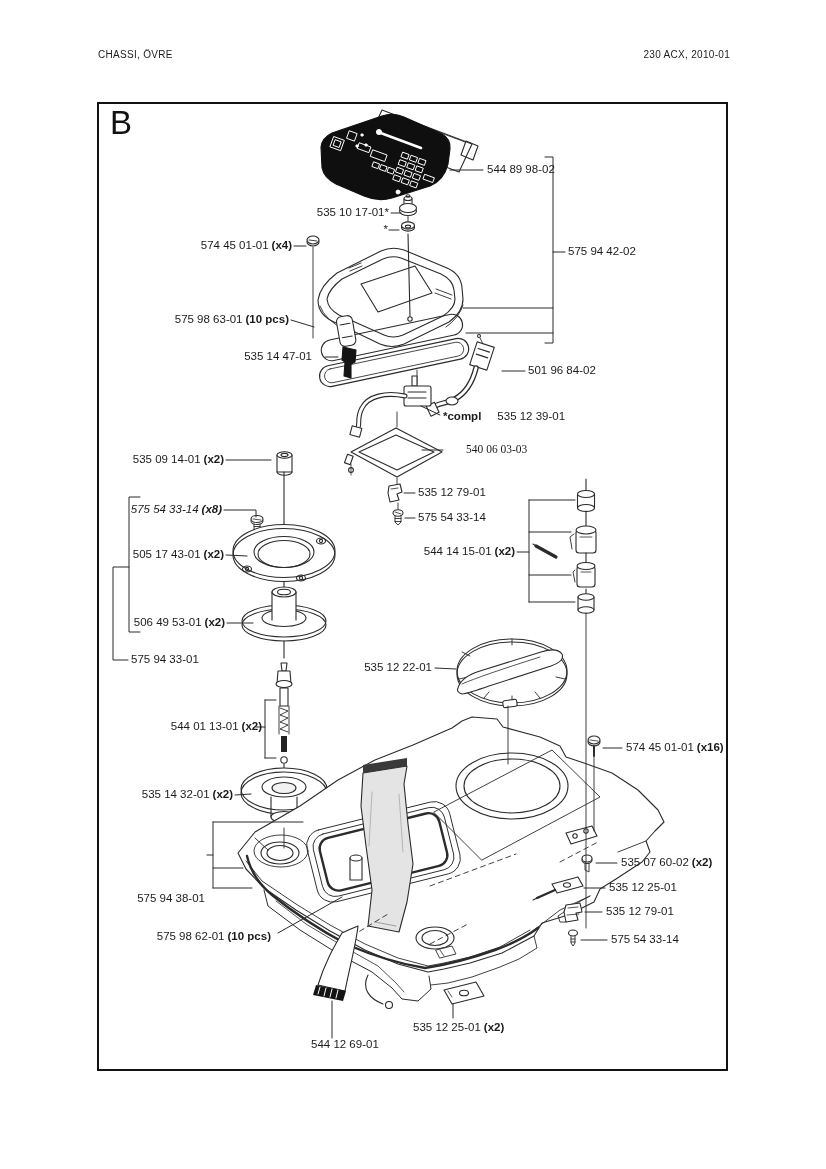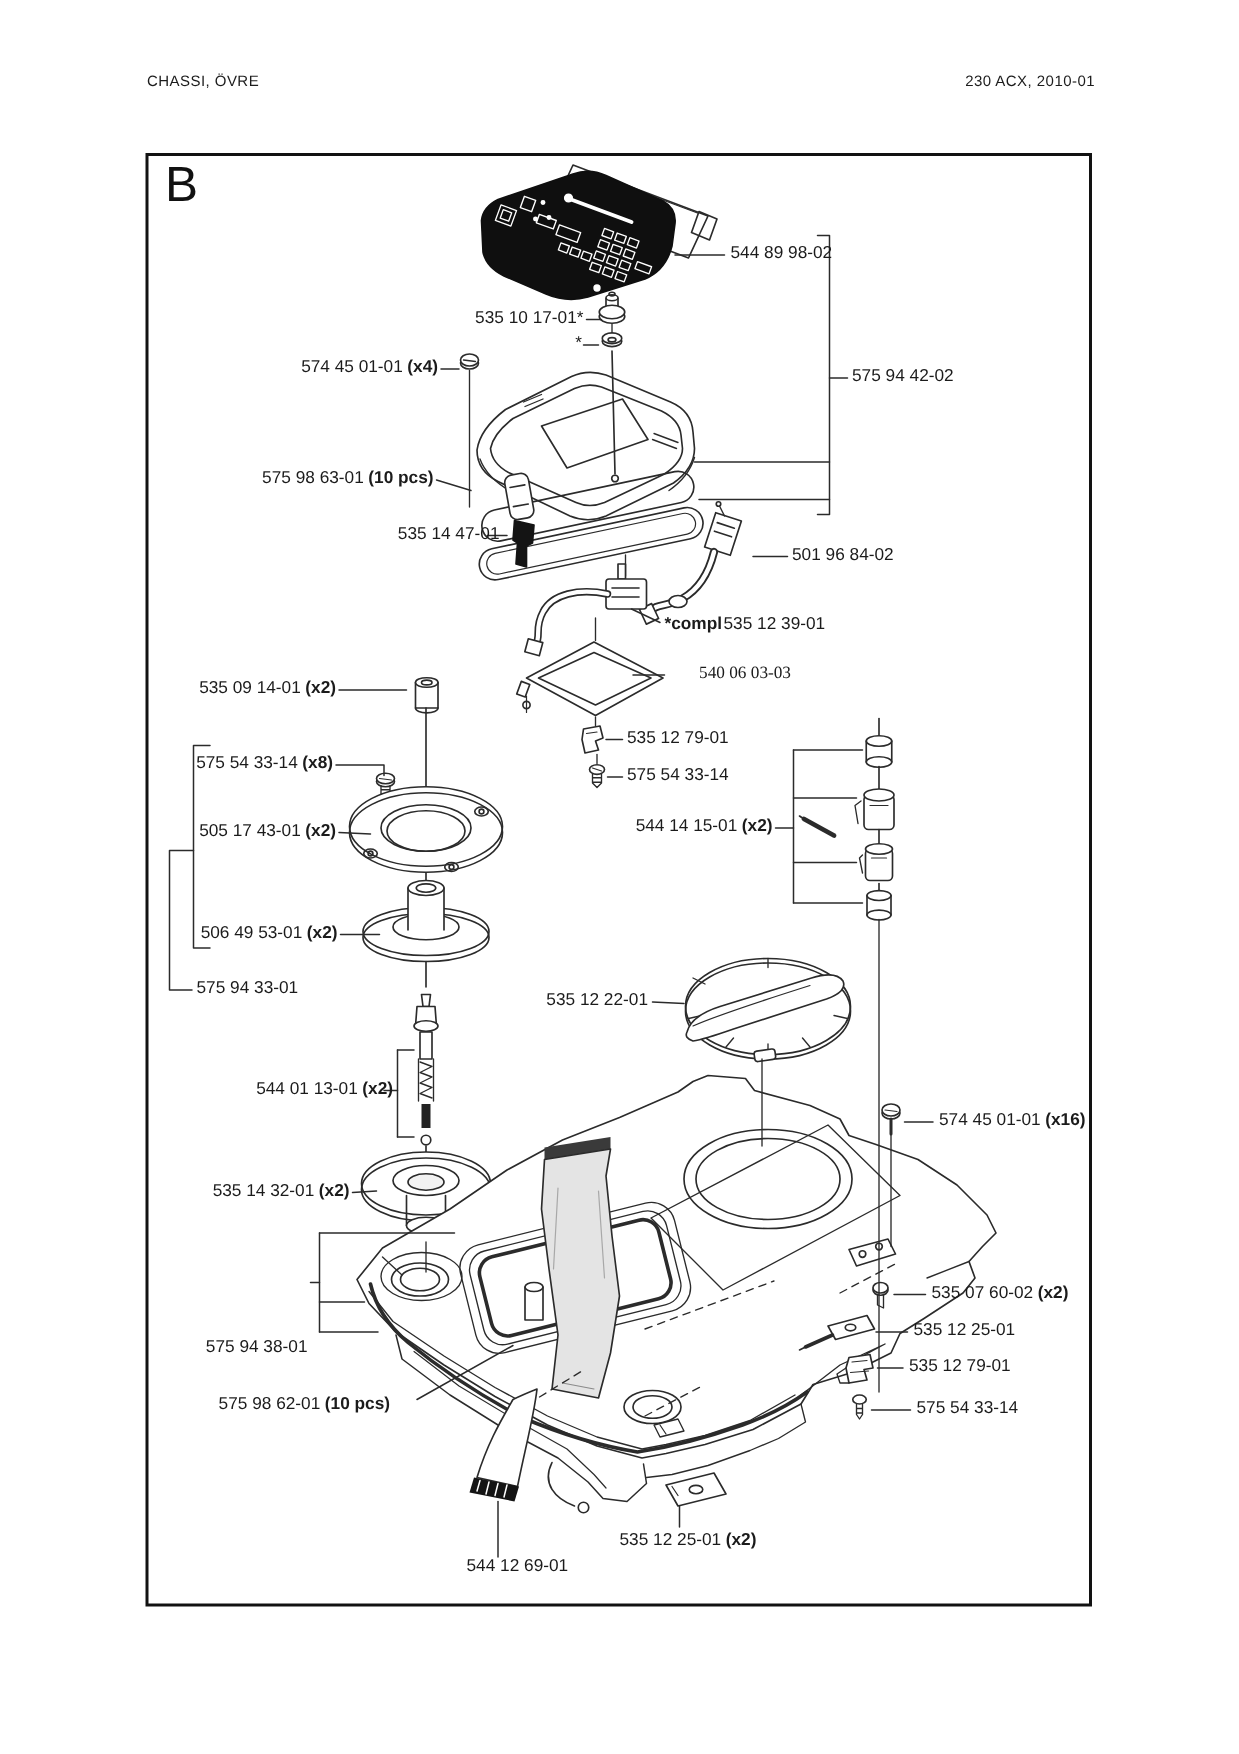--- a/index.html
+++ b/index.html
@@ -8,21 +8,21 @@
   .hdr-left{left:98px;}
   .hdr-right{right:96px;}
   .frame{position:absolute;left:97px;top:102px;width:631px;height:969px;border:2.5px solid #121212;box-sizing:border-box;background:#fff;}
   .fig-letter{position:absolute;left:110px;top:104px;font-size:33px;color:#111;}
   svg.art{position:absolute;left:0;top:0;}
   #labels{position:absolute;left:0;top:0;width:826px;height:893px;pointer-events:none;}
   .lbl{position:absolute;transform:translateY(-50%);font-size:11.5px;line-height:1;white-space:nowrap;color:#1b1b1b;}
   .lbl.r{transform:translate(-100%,-50%);padding-left:17px;}
   .lbl .b{font-weight:700;}
   .lbl .b:not(.pre){margin-left:3px;}
-  .lbl .pre{margin-right:1px;}
+  .lbl .pre{margin-right:16px;}
 </style>
 </head>
 <body>
 
 <div class="hdr hdr-left">CHASSI, ÖVRE</div>
 <div class="hdr hdr-right">230 ACX, 2010-01</div>
 <div class="frame"></div>
 <div class="fig-letter">B</div>
 
 <svg class="art" width="826" height="1169" viewBox="0 0 826 1169">
@@ -353,37 +353,37 @@
 </g>
 </svg>
 
 <div id="labels">
     <div class="lbl" style="left: 487px; top: 170px;"><span>544 89 98-02</span></div>
     <div class="lbl r" style="left: 389px; top: 213px;"><span>535 10 17-01*</span></div>
     <div class="lbl r" style="left: 388px; top: 230px;"><span>*</span></div>
     <div class="lbl" style="left: 568px; top: 252px;"><span>575 94 42-02</span></div>
     <div class="lbl r" style="left: 292px; top: 246px;"><span>574 45 01-01</span><span class="b">(x4)</span></div>
     <div class="lbl r" style="left: 289px; top: 320px;"><span>575 98 63-01</span><span class="b">(10 pcs)</span></div>
-    <div class="lbl r" style="left: 333px; top: 357px;"><span>535 14 47-01</span></div>
+    <div class="lbl r" style="left: 312px; top: 357px;"><span>535 14 47-01</span></div>
     <div class="lbl" style="left: 528px; top: 371px;"><span>501 96 84-02</span></div>
     <div class="lbl" style="left: 443px; top: 417px;"><span class="b pre">*compl</span><span>535 12 39-01</span></div>
     <div class="lbl" style="left: 466px; top: 450px; font-family: Liberation Serif, serif;"><span>540 06 03-03</span></div>
     <div class="lbl" style="left: 418px; top: 493px;"><span>535 12 79-01</span></div>
     <div class="lbl" style="left: 418px; top: 518px;"><span>575 54 33-14</span></div>
     <div class="lbl r" style="left: 224px; top: 460px; text-align: right;"><span>535 09 14-01</span><span class="b">(x2)</span></div>
-    <div class="lbl r" style="left: 222px; top: 510px;"><span>575 54 33-14</span><span class="b">(x8)</span></div>
+    <div class="lbl r" style="left: 222px; top: 510px; font-style: italic;"><span>575 54 33-14</span><span class="b">(x8)</span></div>
     <div class="lbl r" style="left: 224px; top: 555px;"><span>505 17 43-01</span><span class="b">(x2)</span></div>
     <div class="lbl r" style="left: 225px; top: 623px;"><span>506 49 53-01</span><span class="b">(x2)</span></div>
     <div class="lbl" style="left: 131px; top: 660px;"><span>575 94 33-01</span></div>
     <div class="lbl r" style="left: 515px; top: 552px;"><span>544 14 15-01</span><span class="b">(x2)</span></div>
     <div class="lbl r" style="left: 432px; top: 668px;"><span>535 12 22-01</span></div>
     <div class="lbl r" style="left: 262px; top: 727px;"><span>544 01 13-01</span><span class="b">(x2)</span></div>
     <div class="lbl r" style="left: 233px; top: 795px;"><span>535 14 32-01</span><span class="b">(x2)</span></div>
     <div class="lbl r" style="left: 205px; top: 855px; margin-top: 44px;"><span>575 94 38-01</span></div>
     <div class="lbl" style="left: 626px; top: 748px;"><span>574 45 01-01</span><span class="b">(x16)</span></div>
     <div class="lbl" style="left: 621px; top: 863px;"><span>535 07 60-02</span><span class="b">(x2)</span></div>
     <div class="lbl" style="left: 609px; top: 888px;"><span>535 12 25-01</span></div>
     <div class="lbl" style="left: 606px; top: 912px;"><span>535 12 79-01</span></div>
     <div class="lbl" style="left: 611px; top: 940px;"><span>575 54 33-14</span></div>
-    <div class="lbl r" style="left: 260px; top: 937px;"><span>575 98 62-01</span><span class="b">(10 pcs)</span></div>
+    <div class="lbl r" style="left: 271px; top: 937px;"><span>575 98 62-01</span><span class="b">(10 pcs)</span></div>
     <div class="lbl" style="left: 413px; top: 1028px;"><span>535 12 25-01</span><span class="b">(x2)</span></div>
     <div class="lbl" style="left: 311px; top: 1045px;"><span>544 12 69-01</span></div>
   </div>
 
 </body></html>

